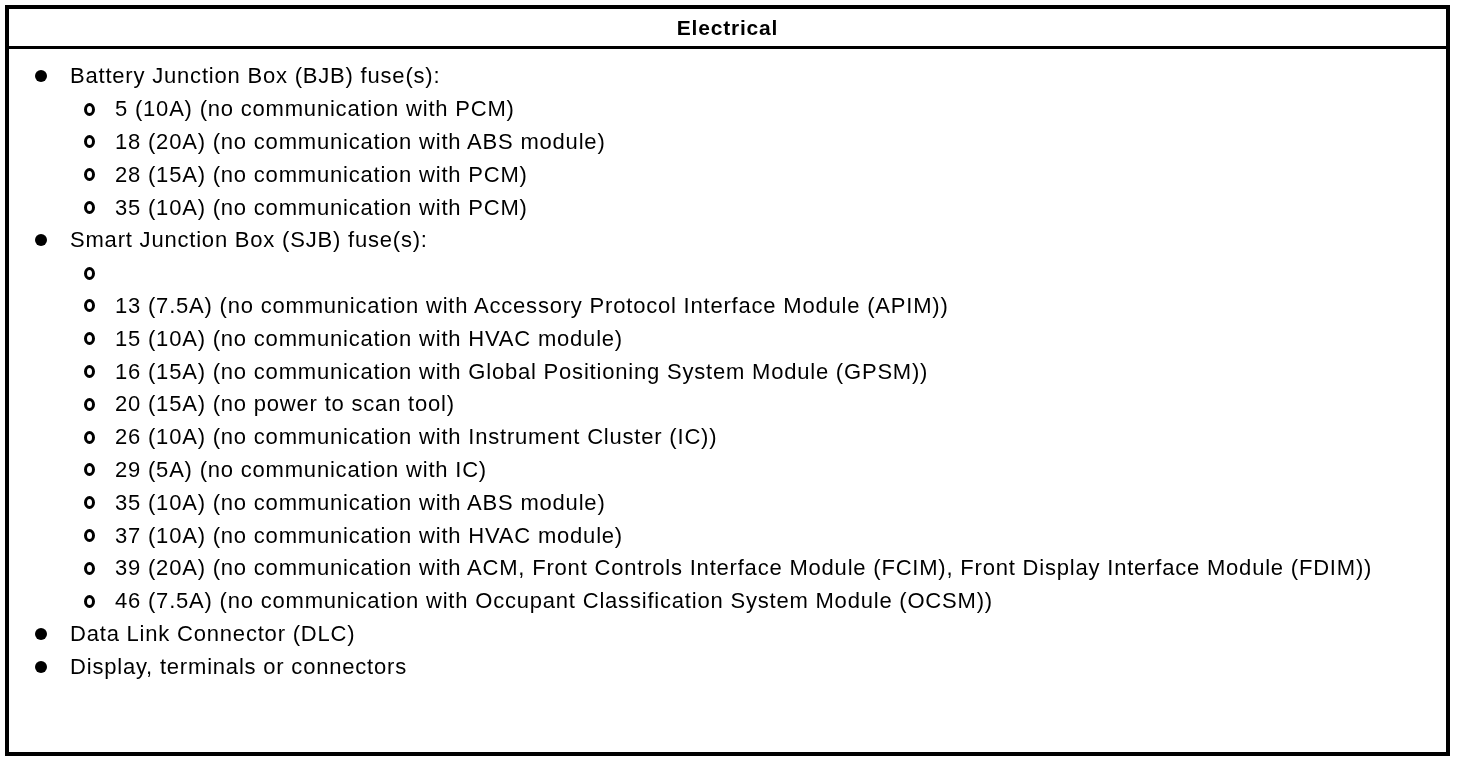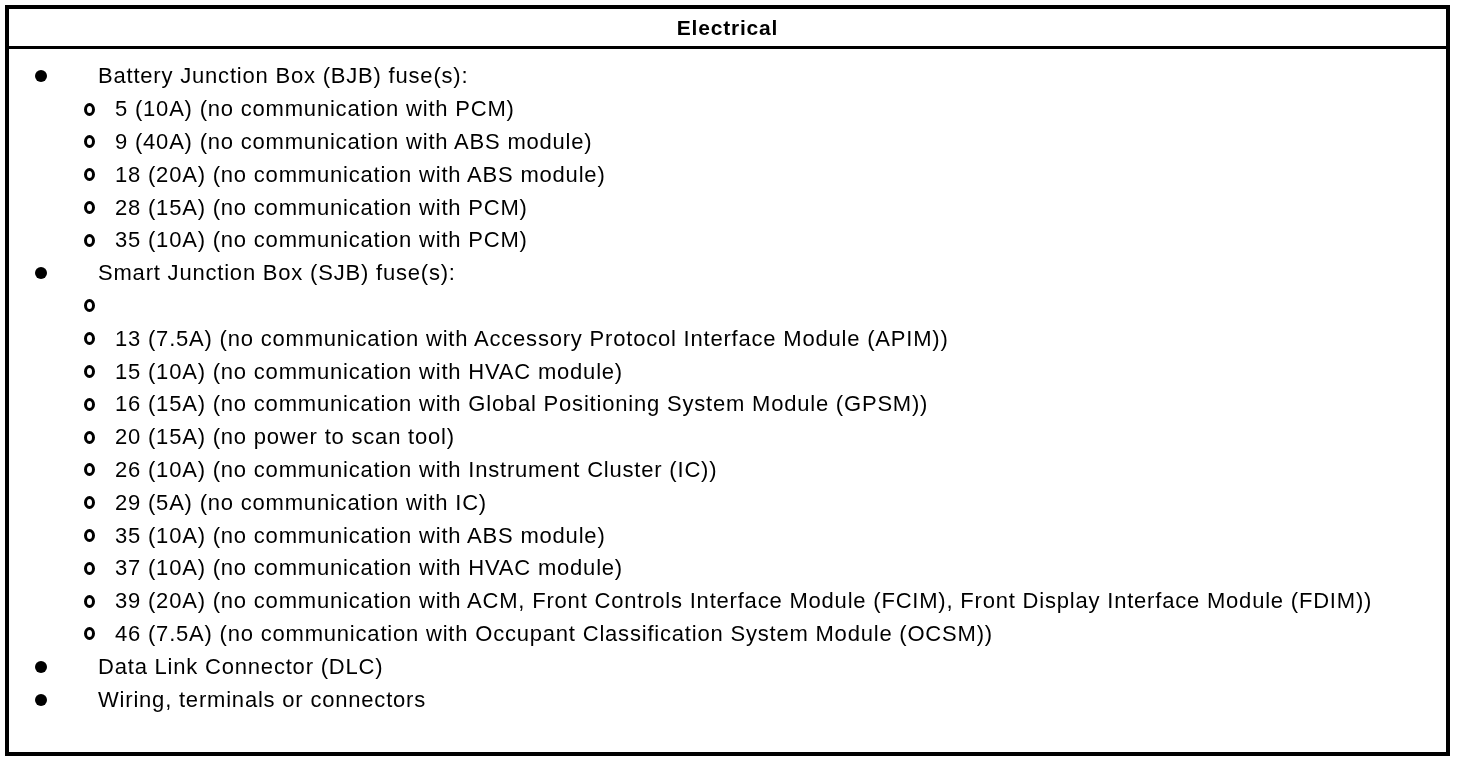--- a/index.html
+++ b/index.html
@@ -54,21 +54,20 @@
     font-size: 22px;
     letter-spacing: 0.8px;
     white-space: nowrap;
   }
   .row .label {
     display: inline-block;
   }
   
   .l1-row {
     padding-left: 26px;
-    gap: 28px;
   }
   .l1-row .bullet {
     flex: 0 0 auto;
     width: 12px;
     height: 12px;
     border-radius: 50%;
     background: #000000;
   }
   .l1-row .label {
     margin-left: 23px;
@@ -103,24 +102,20 @@
   <li class="row l1-row">
     <span class="bullet"></span>
     <span class="label">Battery Junction Box (BJB) fuse(s):</span>
   </li>
 
   <li class="row l2-row">
     <span class="bullet"></span>
     <span class="label">5 (10A) (no communication with PCM)</span>
   </li>
 
-  <li class="row l2-row">
-    <span class="bullet"></span>
-    <span class="label">9 (40A) (no communication with ABS module)</span>
-  </li>
 
   <li class="row l2-row">
     <span class="bullet"></span>
     <span class="label">18 (20A) (no communication with ABS module)</span>
   </li>
 
   <li class="row l2-row">
     <span class="bullet"></span>
     <span class="label">28 (15A) (no communication with PCM)</span>
   </li>
@@ -190,17 +185,17 @@
     <span class="label">46 (7.5A) (no communication with Occupant Classification System Module (OCSM))</span>
   </li>
 
   <li class="row l1-row">
     <span class="bullet"></span>
     <span class="label">Data Link Connector (DLC)</span>
   </li>
 
   <li class="row l1-row">
     <span class="bullet"></span>
-    <span class="label">Wiring, terminals or connectors</span>
+    <span class="label">Display, terminals or connectors</span>
   </li>
 </ul>
   </div>
 </div>
 
 </body></html>

